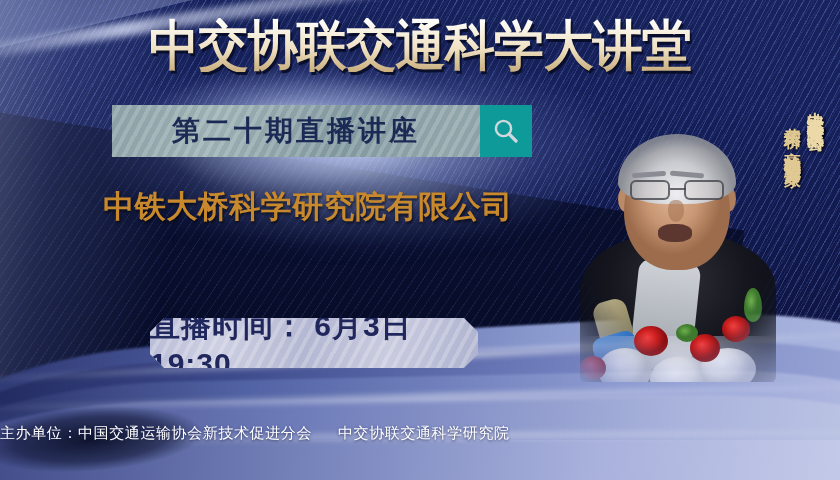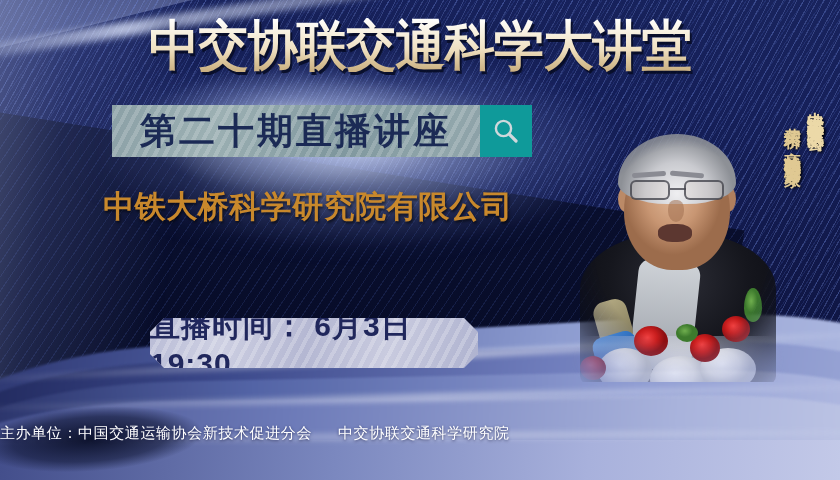--- a/index.html
+++ b/index.html
@@ -188,21 +188,21 @@
   .sub-bar .sheen{
     position:absolute;inset:0;
     background:repeating-linear-gradient(118deg,
       rgba(255,255,255,.00) 0px, rgba(255,255,255,.00) 5px,
       rgba(255,255,255,.17) 5px, rgba(255,255,255,.17) 9px);
     pointer-events:none;
   }
   .sub-text{
     position:relative;z-index:2;
     flex:1;text-align:center;
-    color:#1b2a55;font-size:36px;font-weight:bold;letter-spacing:3px;
+    color:#1b2a55;font-size:28px;font-weight:bold;letter-spacing:3px;
   }
   .search-box{
     position:relative;z-index:2;
     width:52px;height:52px;background:#0f9a9a;
     display:flex;align-items:center;justify-content:center;flex:0 0 52px;
   }
   .search-box svg{display:block;}
 
   
   .headline{

